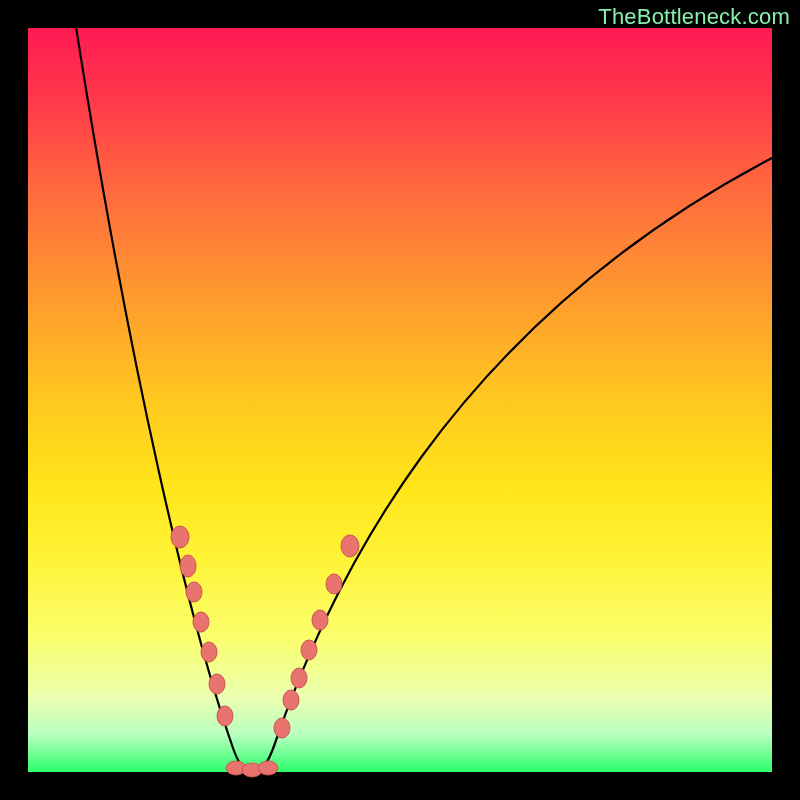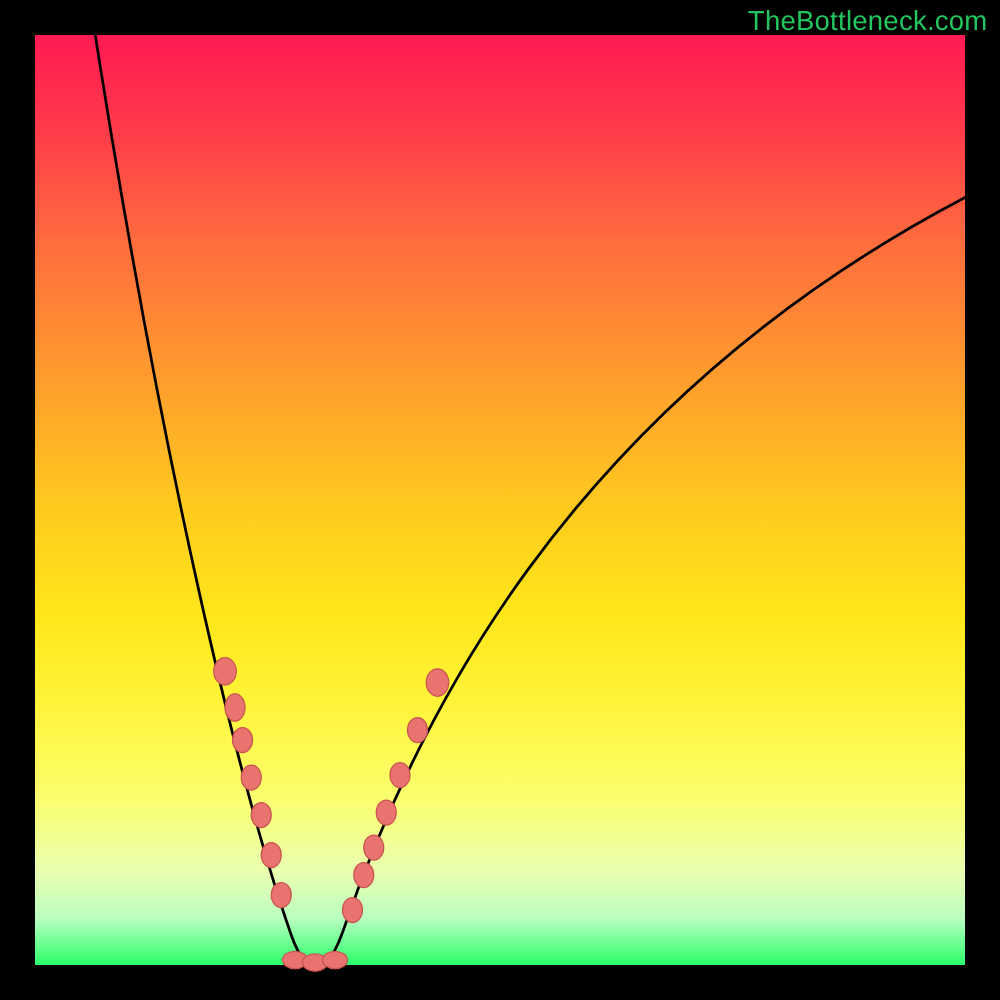--- a/index.html
+++ b/index.html
@@ -28,21 +28,21 @@
       #fbff6e 82%,
       #eaffb0 90%,
       #b9ffc0 95%,
       #2bff6a 100%
     );
   }
   .watermark {
     position: absolute;
     top: 4px;
     right: 10px;
-    color: #22c55e;
+    color: #86efac;
     font-size: 22px;
     font-weight: 500;
     letter-spacing: 0.2px;
     user-select: none;
   }
   svg.plot {
     position: absolute;
     left: 0;
     top: 0;
     width: 744px;

